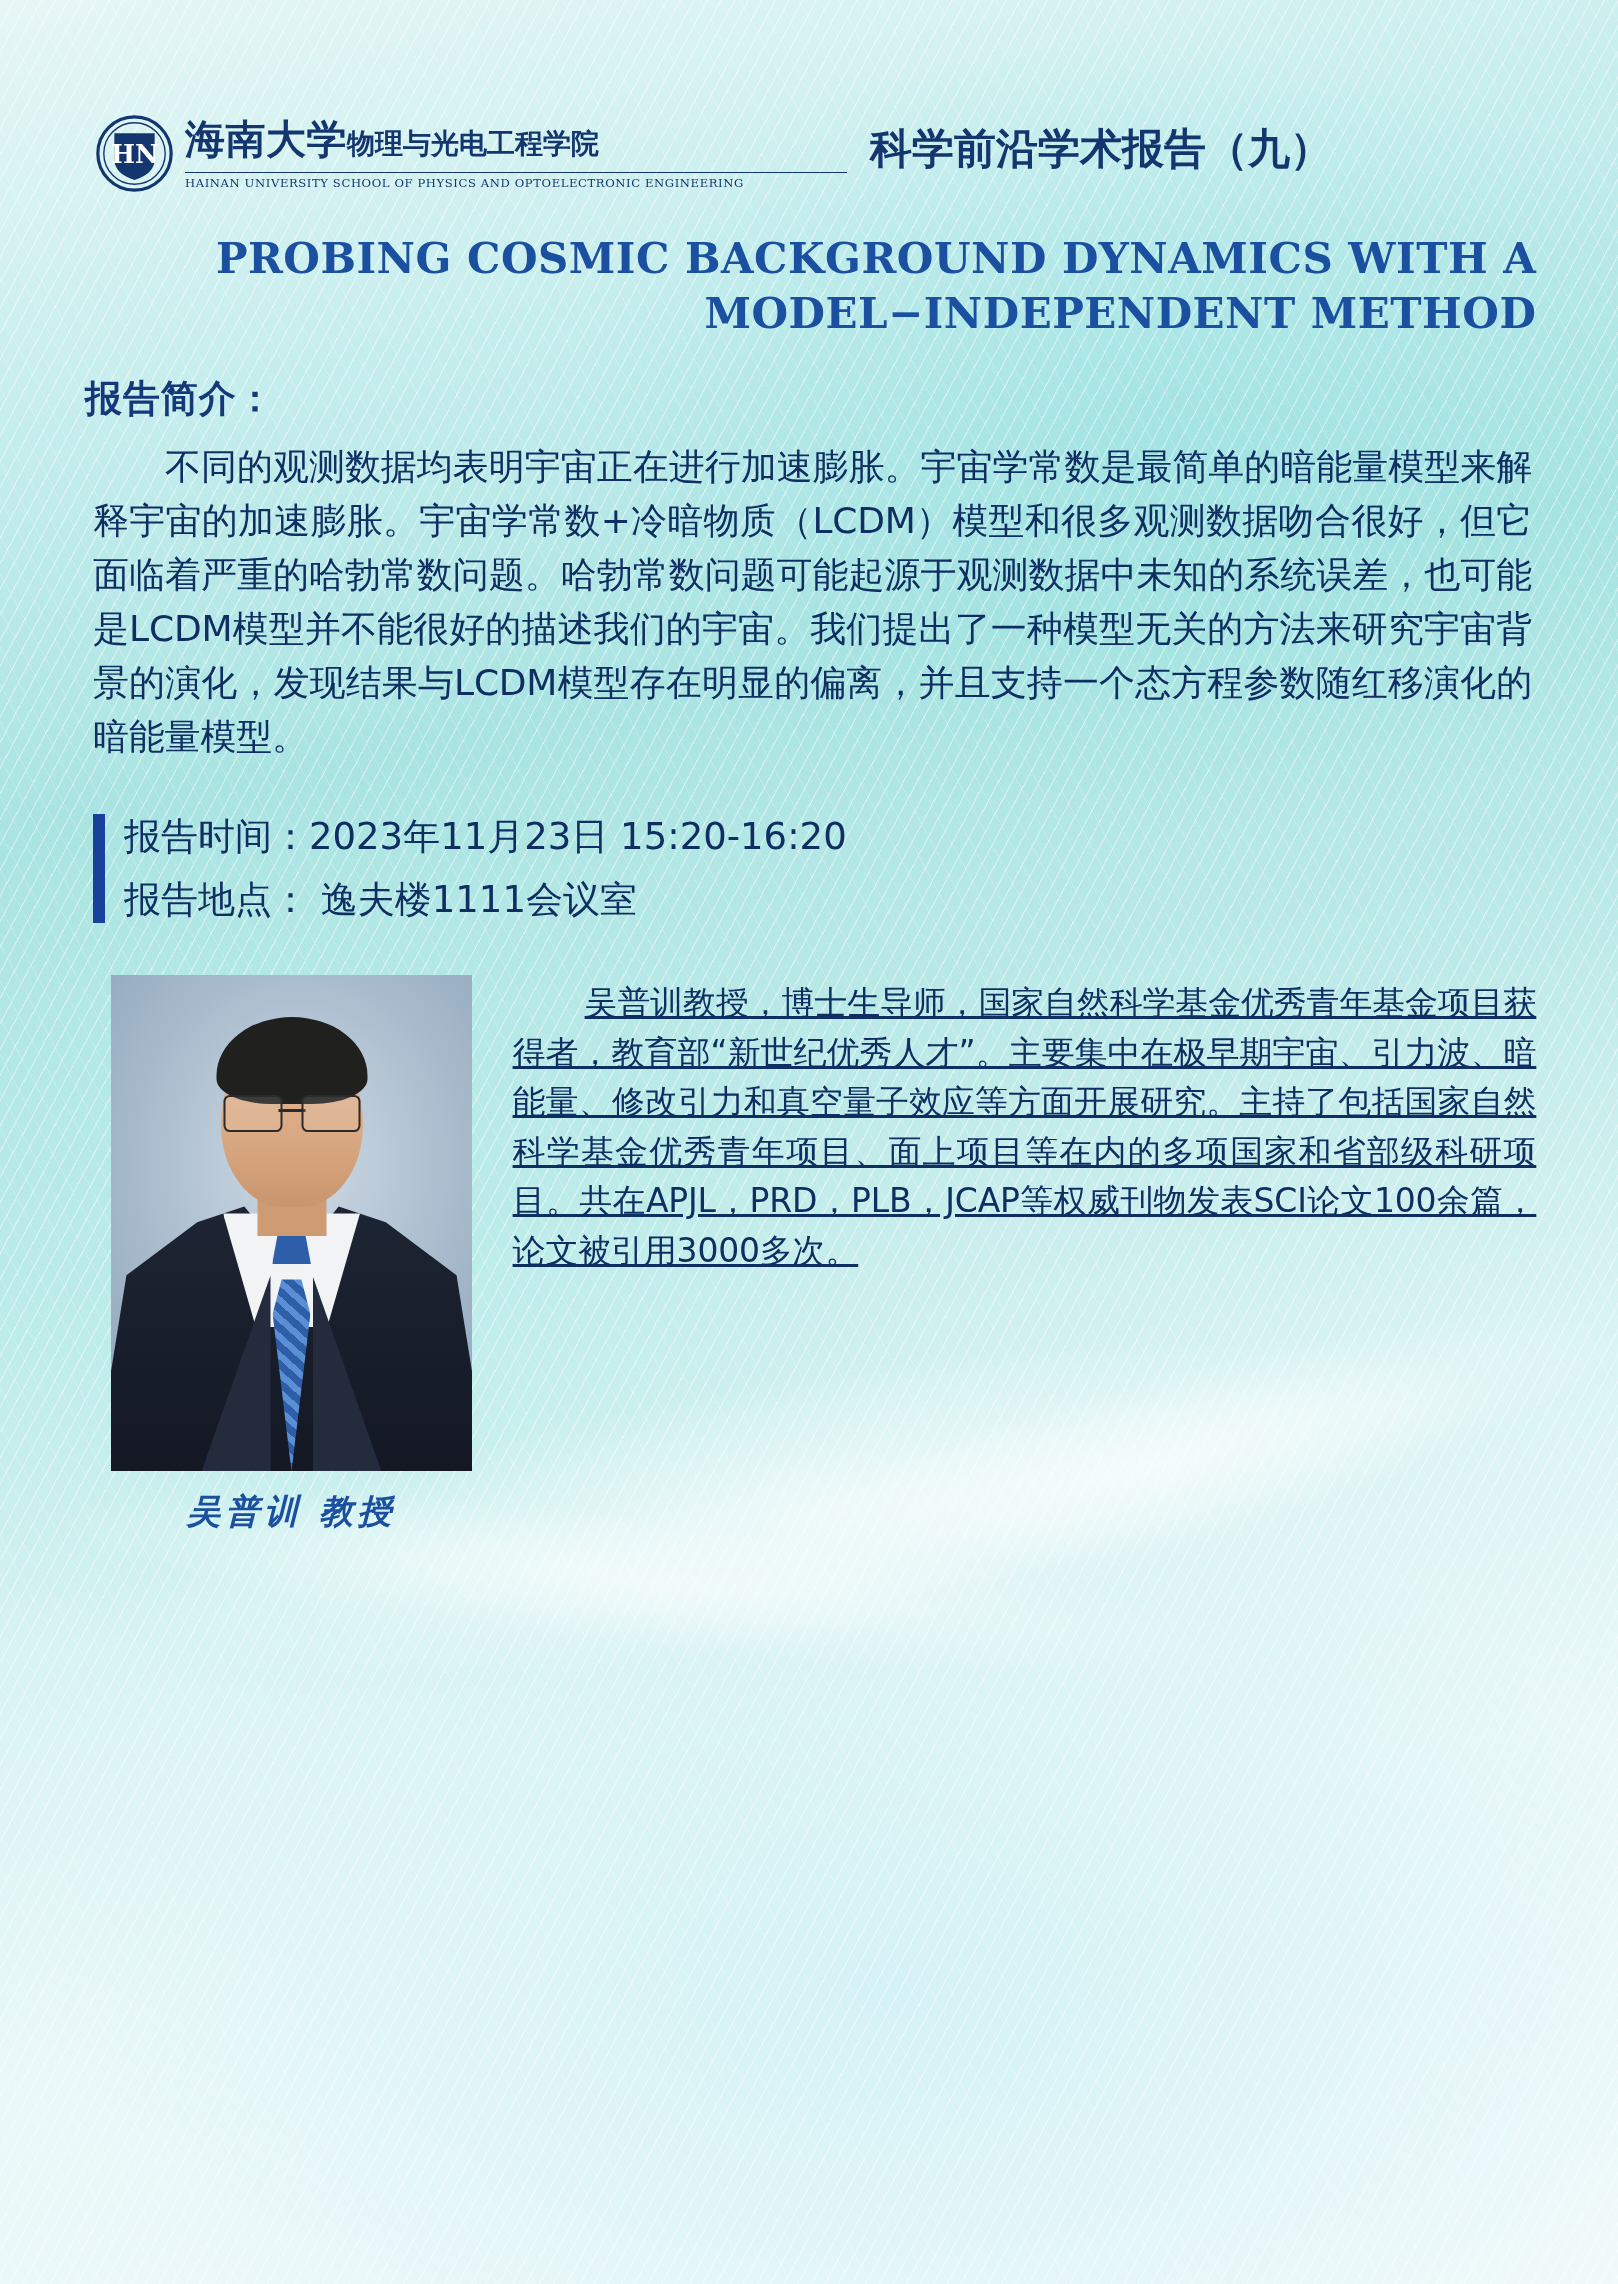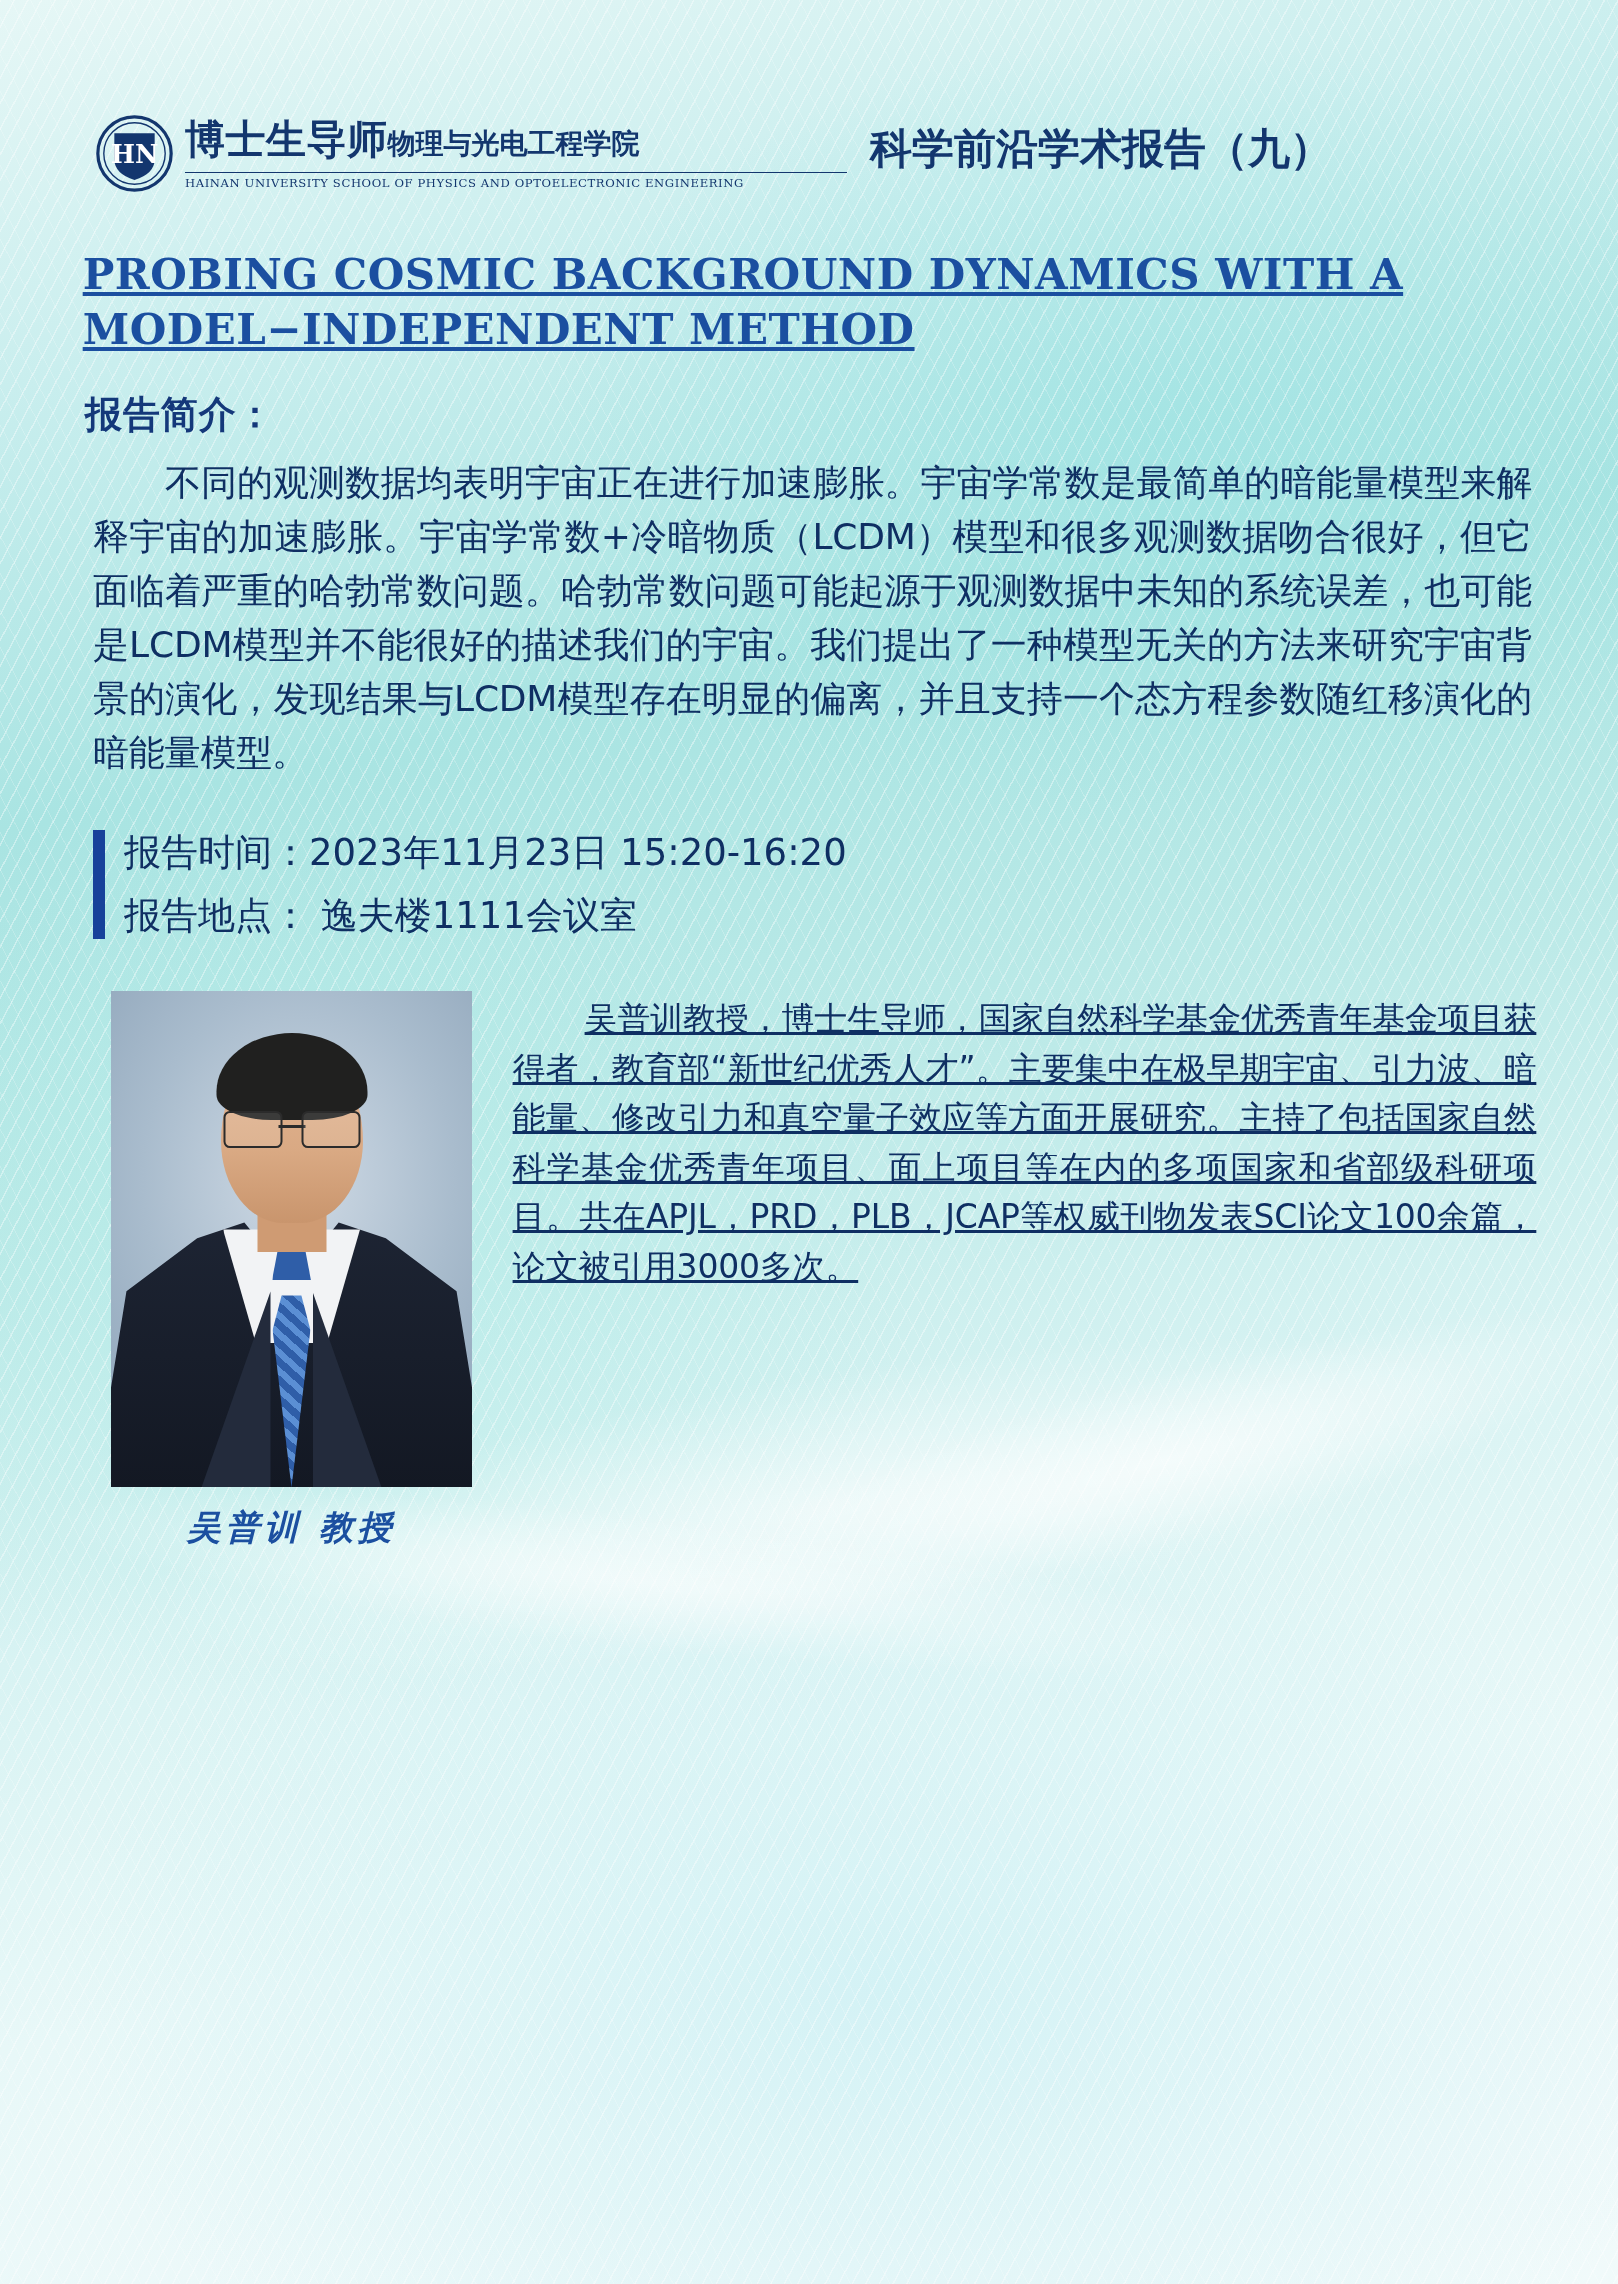--- a/index.html
+++ b/index.html
@@ -115,31 +115,30 @@
     font-weight: bold;
     font-size: 42px;
     color: #13366e;
     white-space: nowrap;
     margin-left: 11px;
     margin-top: -8.2px;
   }
 
   
   .talk-title {
-    margin-top: 56px;
-    text-align: left;
+    margin-top: 40px;
+    text-align: right;
     font-family: "DejaVu Serif", "Liberation Serif", serif;
     font-weight: bold;
     font-size: 42px;
     line-height: 1.30;
     color: #1b4fa0;
     letter-spacing: 0.5px;
     text-transform: uppercase;
     padding: 0 13.7px;
-    text-decoration: underline;
   }
 
   
   .section-label {
     margin-top: 33px;
     margin-left: 16px;
     font-family: "DejaVu Sans", "Liberation Sans", sans-serif;
     font-weight: bold;
     font-size: 37px;
     color: #14387a;
@@ -363,21 +362,21 @@
       <div class="crest">
         <svg width="77" height="77" viewBox="0 0 168 168" aria-hidden="true">
           <circle cx="84" cy="84" r="80" fill="none" stroke="#13366e" stroke-width="7"></circle>
           <circle cx="84" cy="84" r="67" fill="none" stroke="#13366e" stroke-width="3"></circle>
           <path d="M40 40 H128 V96 Q128 128 84 142 Q40 128 40 96 Z" fill="#13366e"></path>
           <text x="84" y="104" text-anchor="middle" font-family="DejaVu Serif, serif" font-size="56" font-weight="bold" fill="#ffffff">HN</text>
         </svg>
       </div>
       <div class="univ-block">
         <div class="univ-cn">
-          <span>博士生导师</span><span class="small">物理与光电工程学院</span>
+          <span>海南大学</span><span class="small">物理与光电工程学院</span>
         </div>
         <div class="univ-en">HAINAN UNIVERSITY  SCHOOL OF PHYSICS AND OPTOELECTRONIC ENGINEERING</div>
       </div>
       <div class="series-title">科学前沿学术报告（九）</div>
     </div>
 
     <div class="talk-title">Probing Cosmic Background Dynamics with a Model−Independent Method</div>
 
     <div class="section-label">报告简介：</div>
     <div class="abstract">不同的观测数据均表明宇宙正在进行加速膨胀。宇宙学常数是最简单的暗能量模型来解释宇宙的加速膨胀。宇宙学常数+冷暗物质（LCDM）模型和很多观测数据吻合很好，但它面临着严重的哈勃常数问题。哈勃常数问题可能起源于观测数据中未知的系统误差，也可能是LCDM模型并不能很好的描述我们的宇宙。我们提出了一种模型无关的方法来研究宇宙背景的演化，发现结果与LCDM模型存在明显的偏离，并且支持一个态方程参数随红移演化的暗能量模型。</div>

